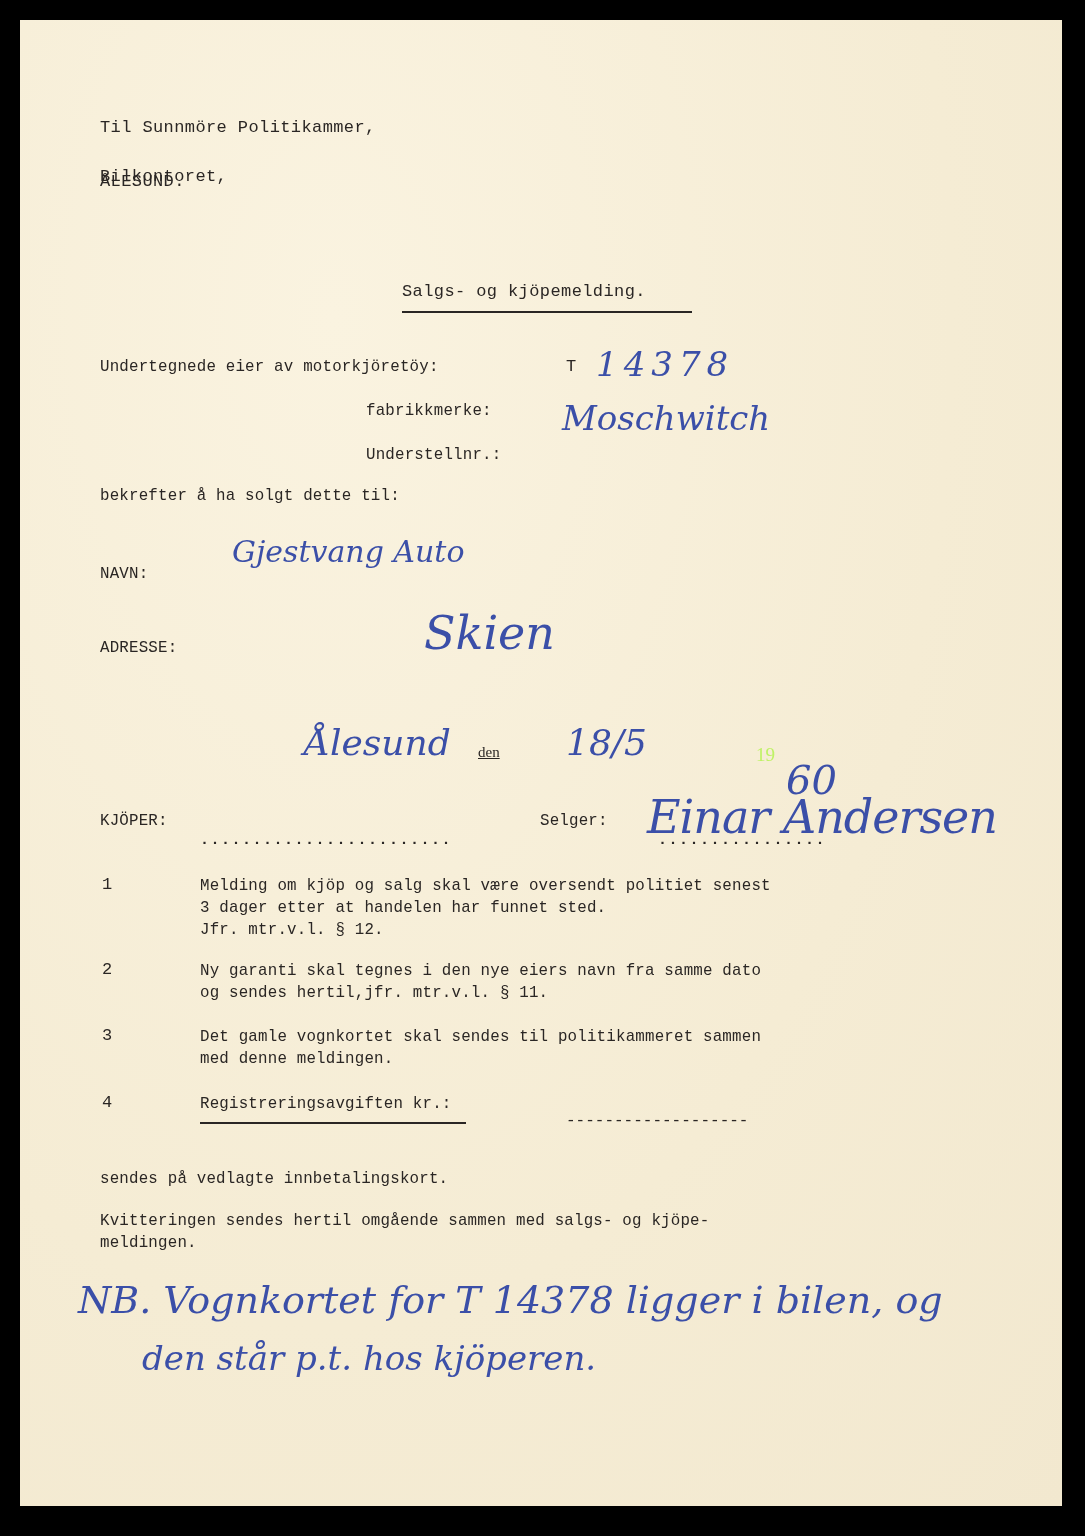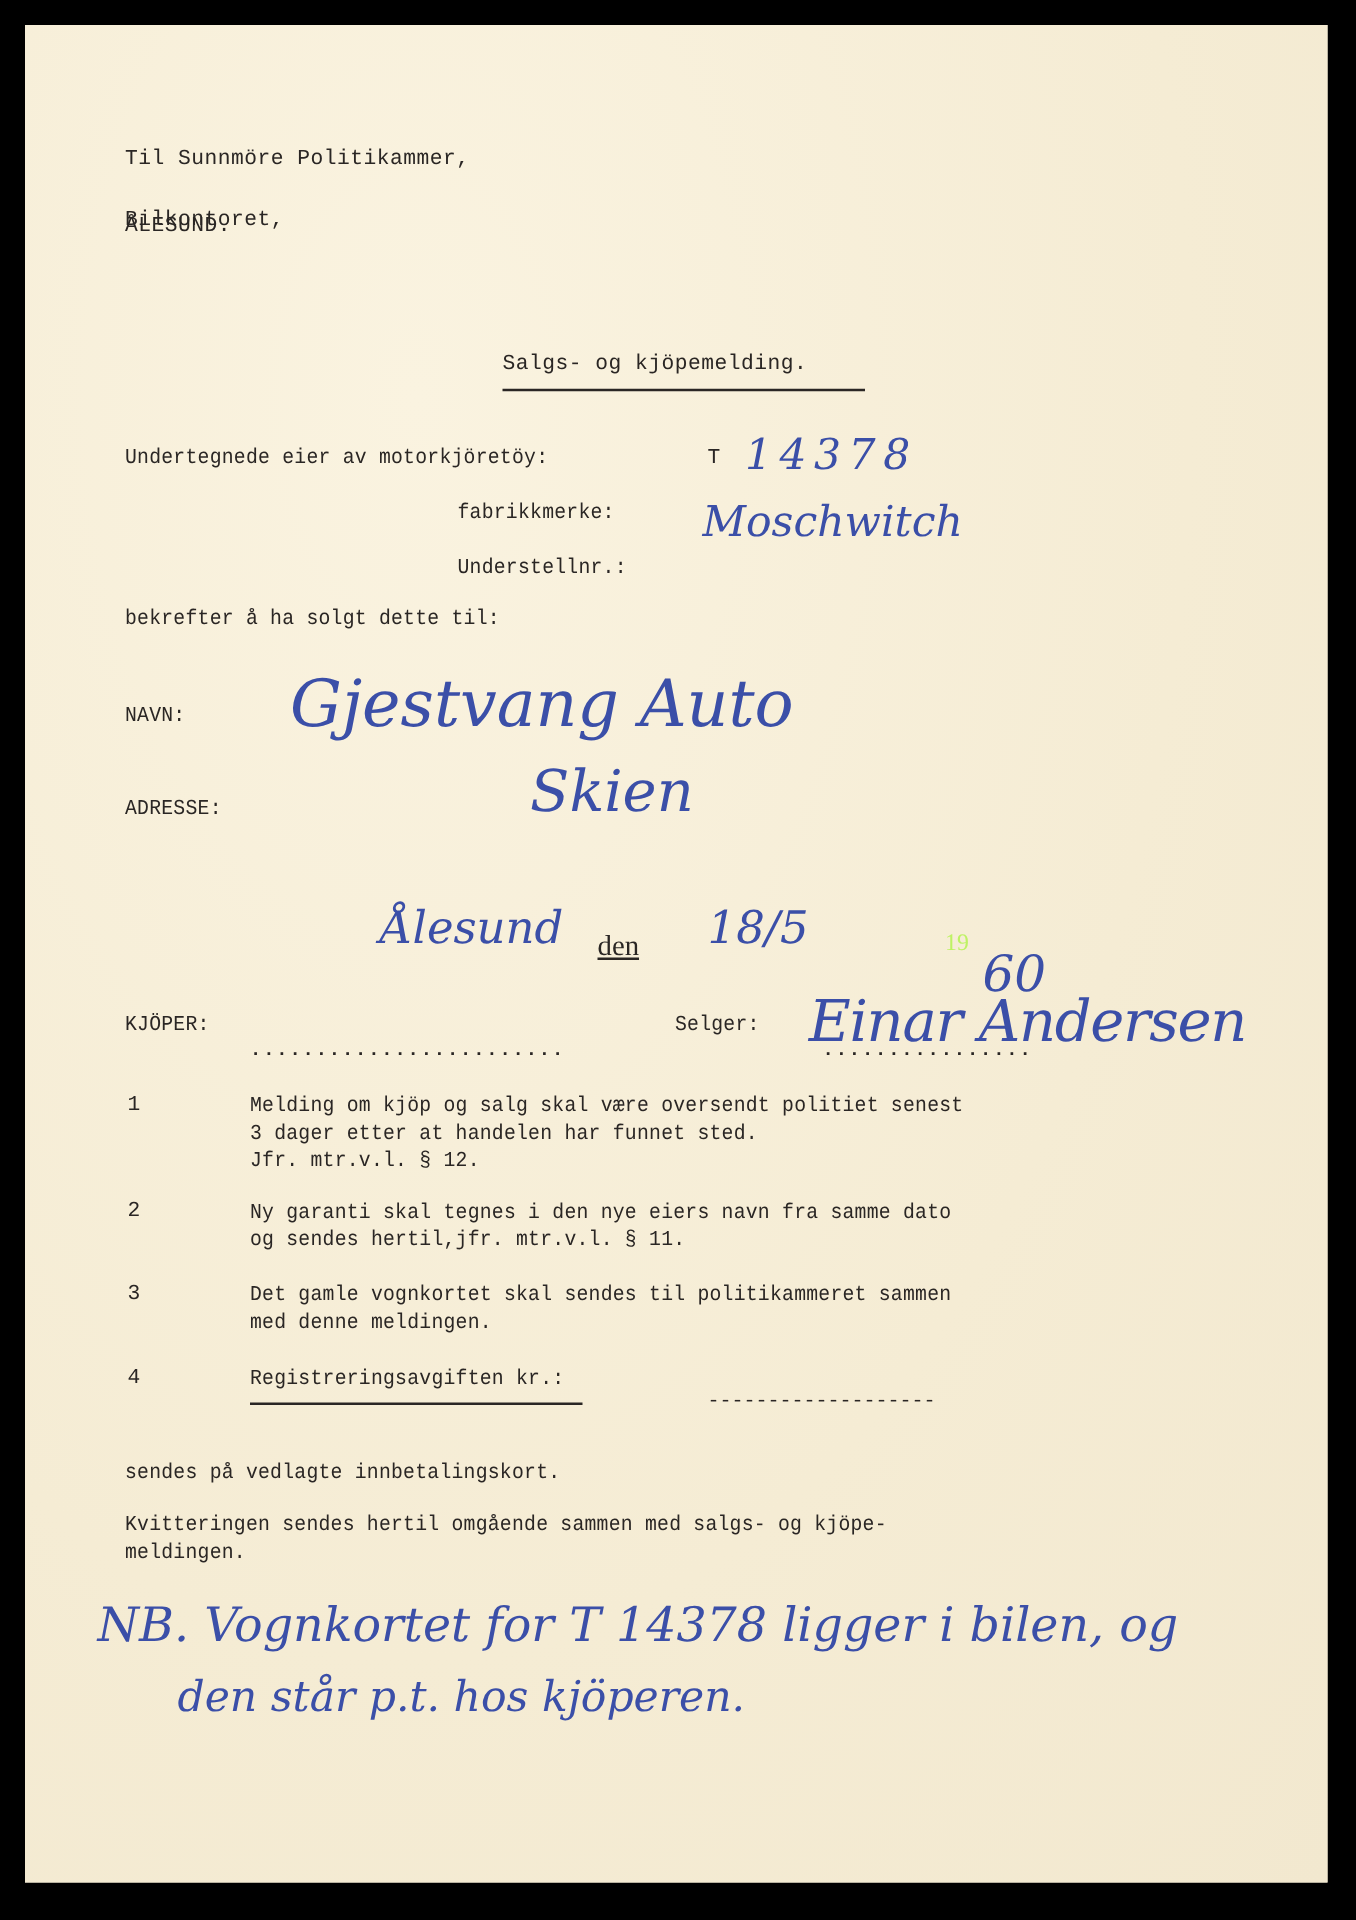--- a/index.html
+++ b/index.html
@@ -45,27 +45,27 @@
 
 <div class="tw cond" style="left:366px; top:400px;">fabrikkmerke:</div>
 <div class="hw" style="left:562px; top:398px; font-size:34px;">Moschwitch</div>
 
 <div class="tw cond" style="left:366px; top:444px;">Understellnr.:</div>
 <div class="tw" style="left:560px; top:444px;"></div>
 
 <div class="tw cond" style="left:100px; top:485px;">bekrefter å ha solgt dette til:</div>
 
 <div class="tw cond" style="left:100px; top:563px;">NAVN:</div>
-<div class="hw" style="left:232px; top:534px; font-size:52px;">Gjestvang Auto</div>
+<div class="hw" style="left:232px; top:534px; font-size:30px;">Gjestvang Auto</div>
 
 <div class="tw cond" style="left:100px; top:637px;">ADRESSE:</div>
 <div class="hw" style="left:424px; top:606px; font-size:46px;">Skien</div>
 
 <div class="hw" style="left:304px; top:722px; font-size:36px;">Ålesund</div>
-<div style="position:absolute; left:478px; top:744px; font-family:'Liberation Serif', serif; font-size:23px; color:#2a2624;text-decoration:underline;">den</div>
+<div style="position:absolute; left:478px; top:744px; font-family:'Liberation Serif', serif; font-size:15px; color:#2a2624;text-decoration:underline;">den</div>
 <div class="hw" style="left:566px; top:722px; font-size:36px;">18/5</div>
 <div style="position:absolute; left:756px; top:744px; font-family:'Liberation Serif', serif; font-size:19px; color:#bef264;">19</div>
 <div class="hw" style="left:786px; top:757px; font-size:40px;">60</div>
 
 <div class="tw cond" style="left:100px; top:810px;">KJÖPER:</div>
 <div class="dots" style="left:200px; top:832px;">........................</div>
 <div class="tw cond" style="left:540px; top:810px;">Selger:</div>
 <div class="dots" style="left:658px; top:832px;">................</div>
 <div class="hw" style="left:647px; top:790px; font-size:46px; letter-spacing:-1px;">Einar Andersen</div>
 

